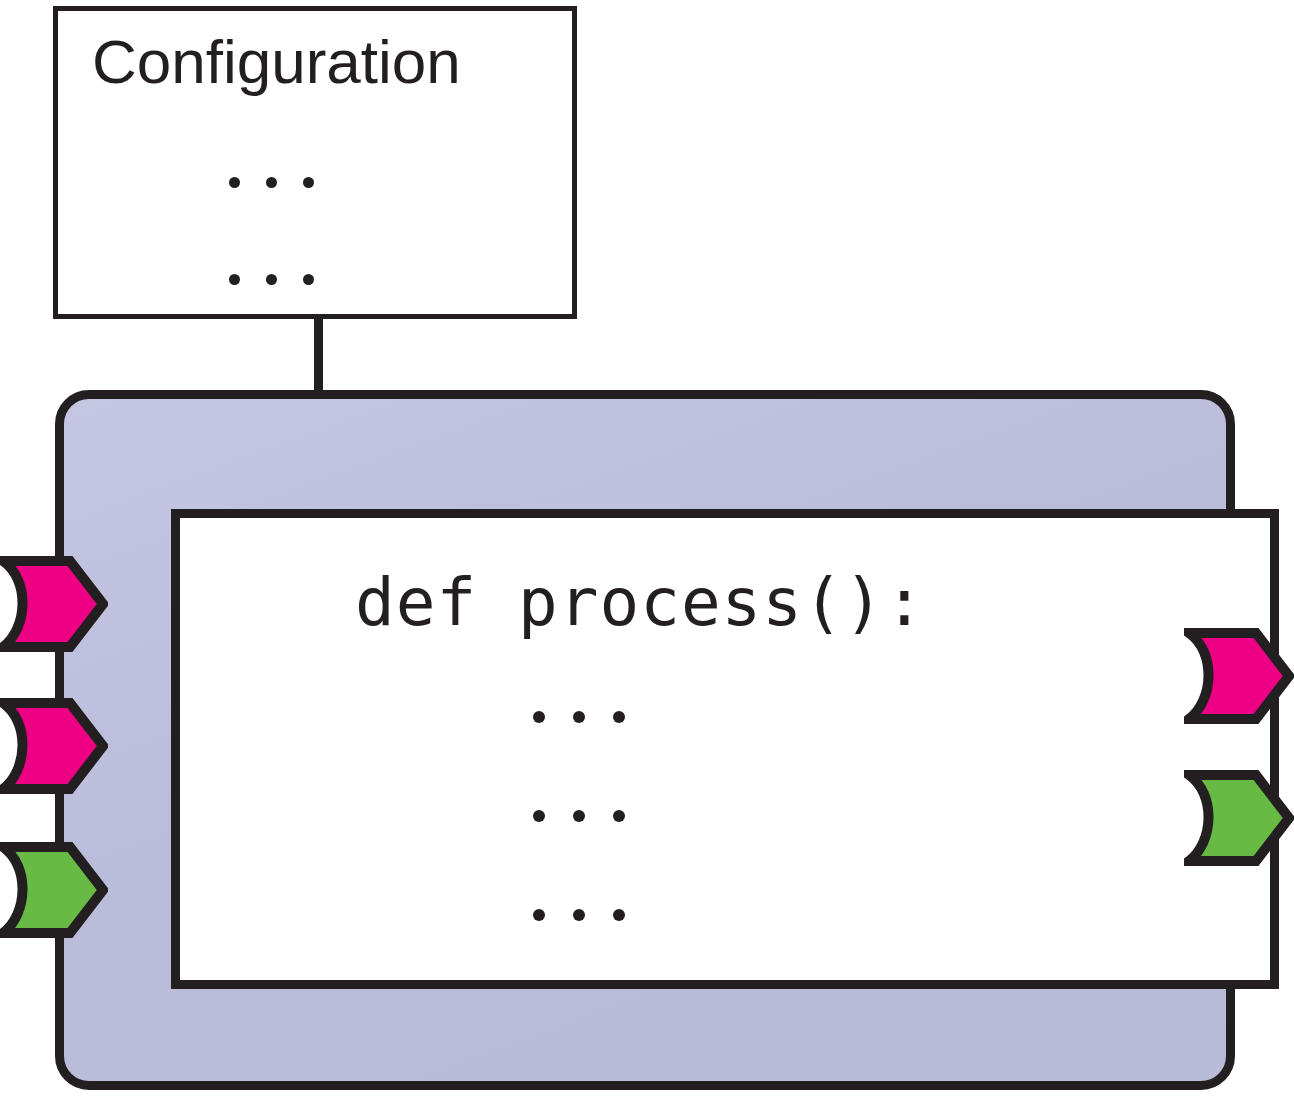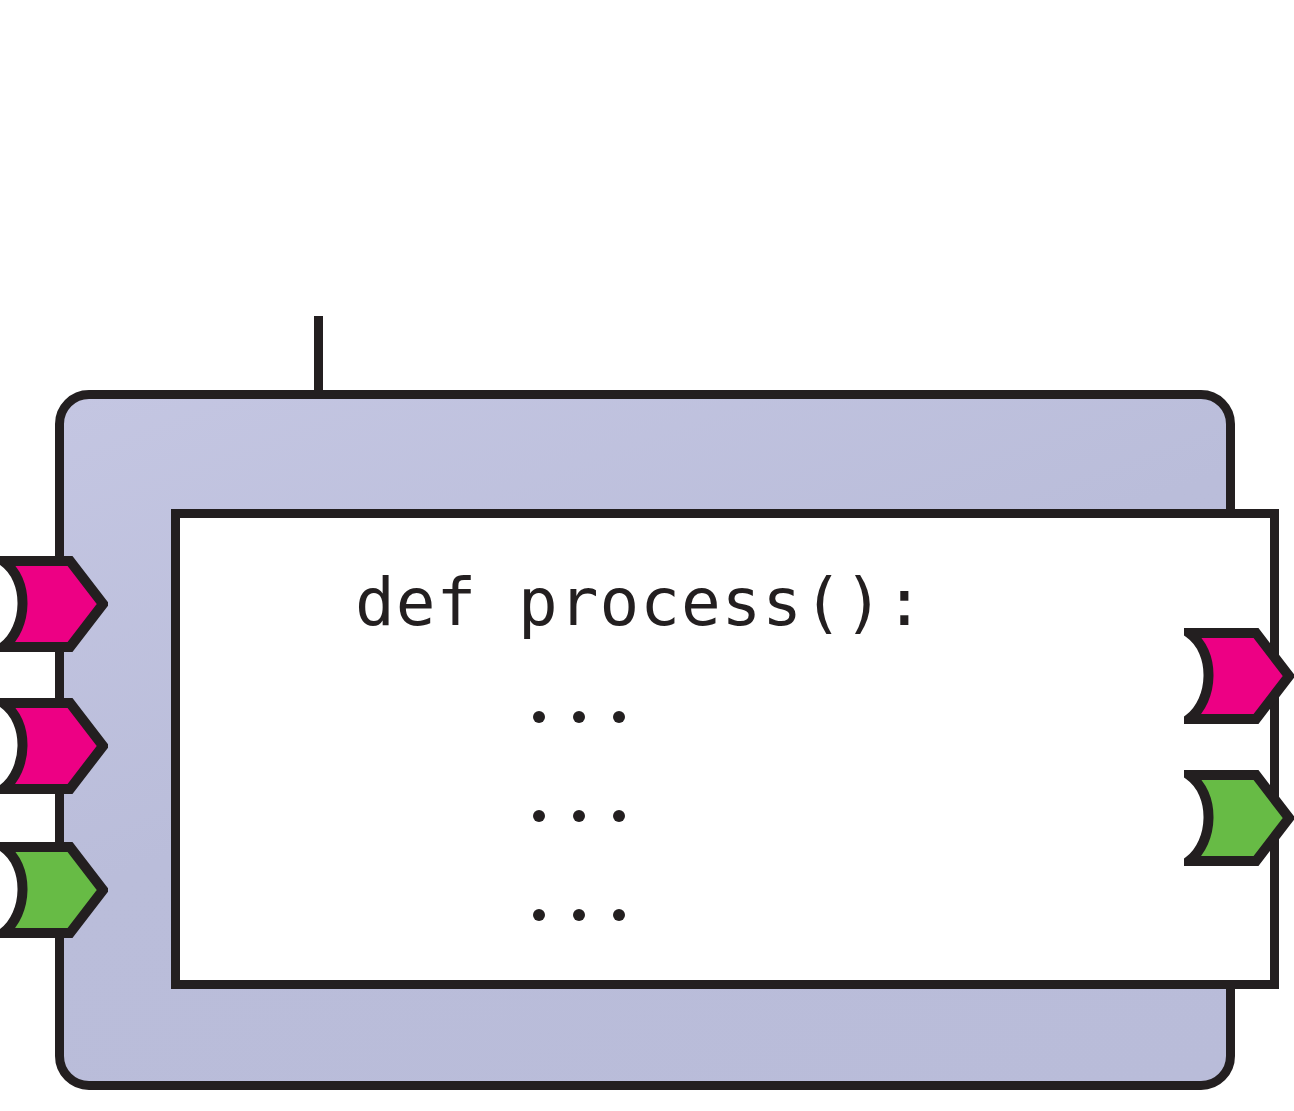--- a/index.html
+++ b/index.html
@@ -123,20 +123,35 @@
   .port-left-2  { left: -2px;   top: 698px; }
   .port-left-3  { left: -2px;   top: 842px; }
   .port-right-1 { left: 1184px; top: 628px; }
   .port-right-2 { left: 1184px; top: 770px; }
 </style>
 </head>
 <body>
 
 <div id="stage">
 
+  <div class="config-box">
+    <div class="config-title">Configuration</div>
+
+    <div class="ellipsis-row cfg-ell-1">
+      <span class="dot"></span>
+      <span class="dot"></span>
+      <span class="dot"></span>
+    </div>
+
+    <div class="ellipsis-row cfg-ell-2">
+      <span class="dot"></span>
+      <span class="dot"></span>
+      <span class="dot"></span>
+    </div>
+  </div>
 
   <div class="connector"></div>
 
   <div class="component-body"></div>
 
   <div class="code-box">
     <div class="code-line">def process():</div>
 
     <div class="ellipsis-row code-ell code-ell-1">
       <span class="dot"></span>

